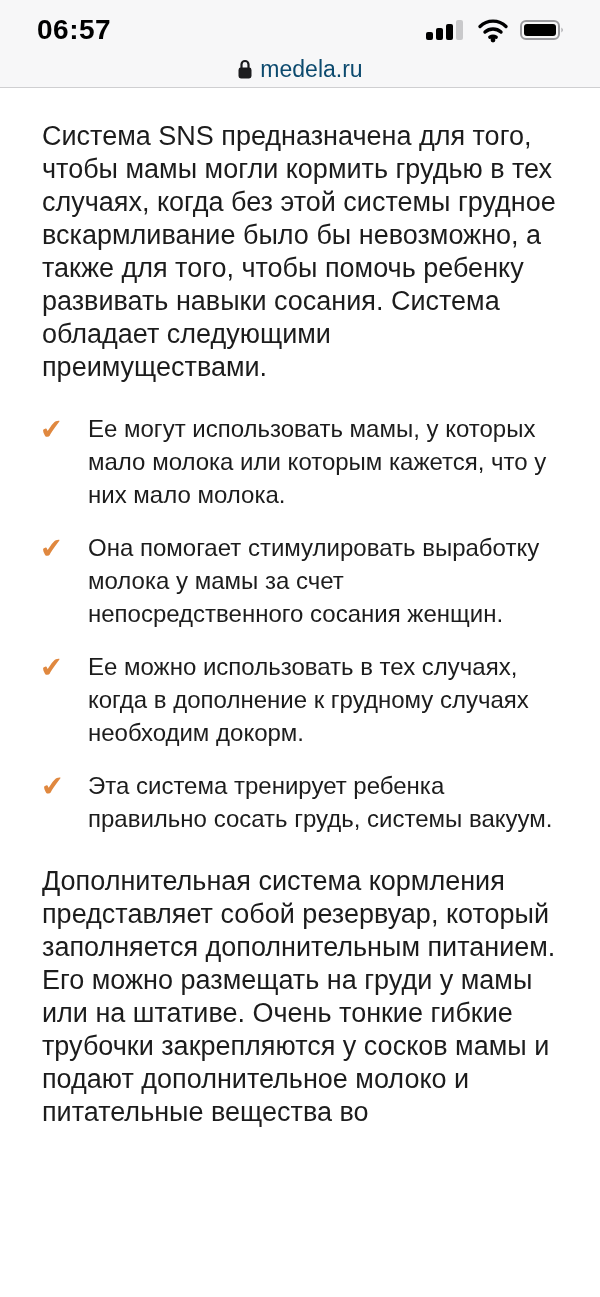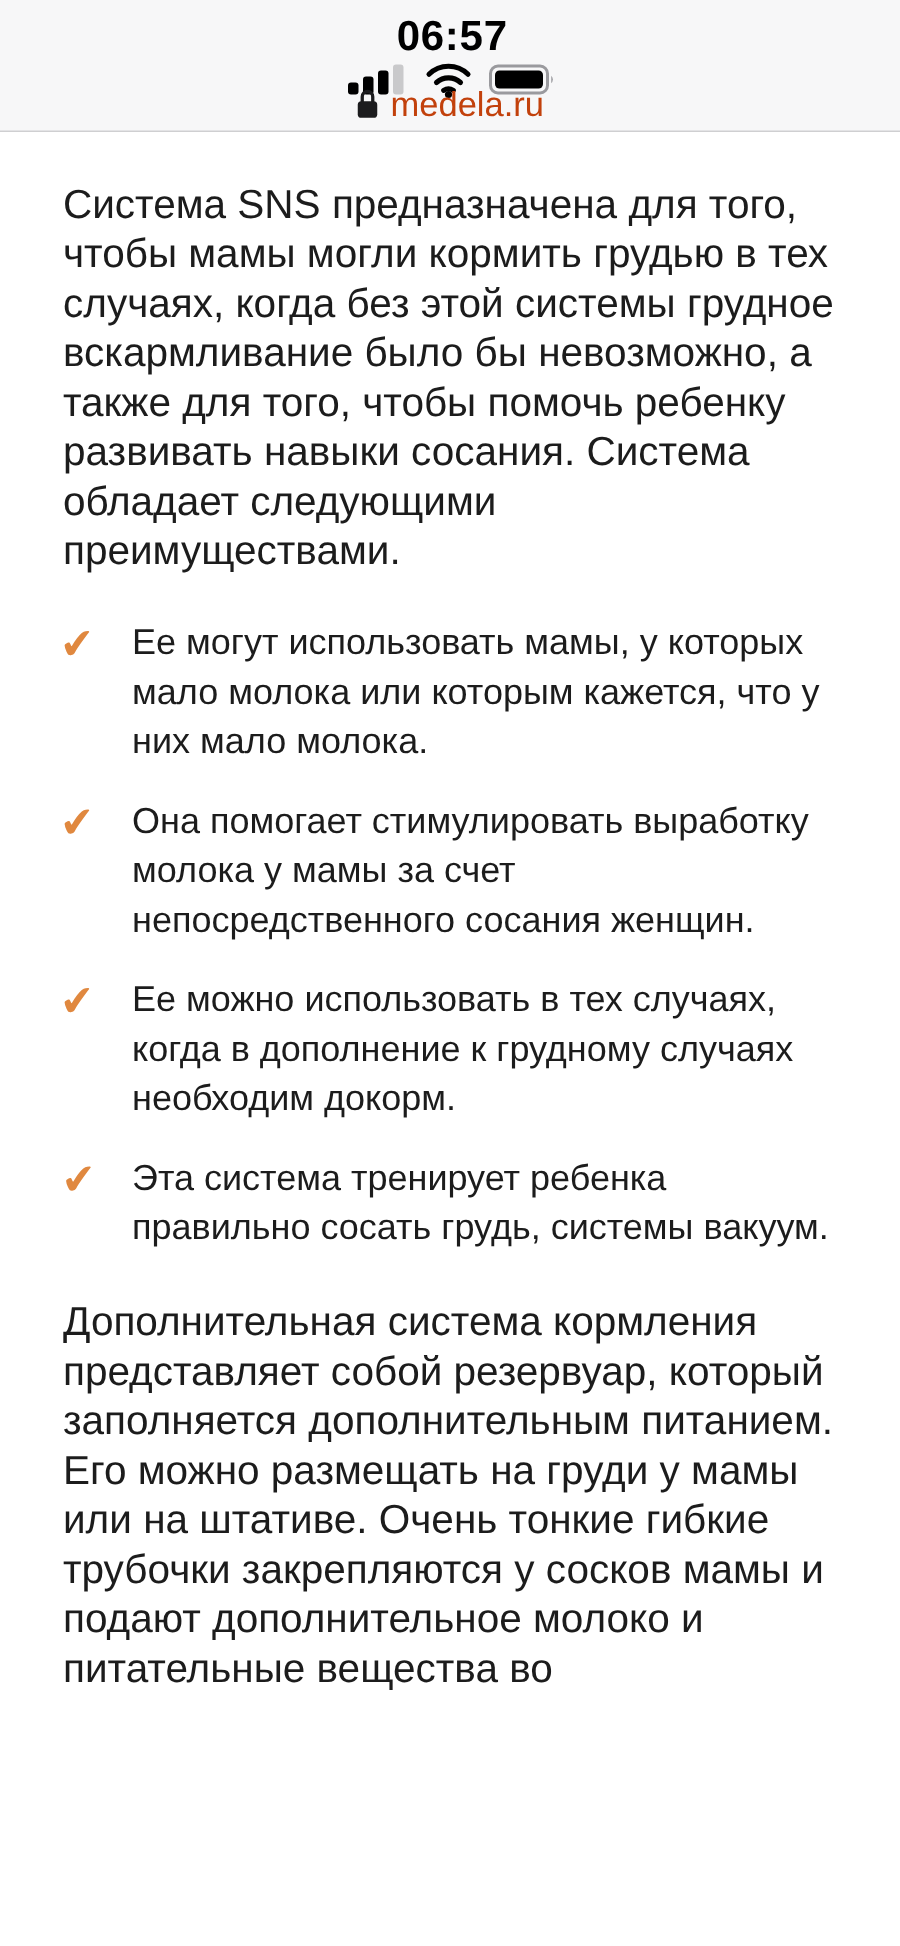--- a/index.html
+++ b/index.html
@@ -15,29 +15,28 @@
   
   .chrome {
     background:#f7f7f8;
     border-bottom:1px solid #cfcfd1;
     height:88px;
   }
   .status-row {
     height:52px;
     display:flex; align-items:center; justify-content:space-between;
     padding:8px 34px 0 37px;
-    flex-direction:column;
   }
   .time { font-size:28px; font-weight:600; color:#000; letter-spacing:.5px; }
   .status-icons { display:flex; align-items:center; gap:10px; }
   .url-row {
     height:34px;
     display:flex; align-items:center; justify-content:center; gap:7px;
   }
-  .url-text { font-size:23px; color:#c2410c; }
+  .url-text { font-size:23px; color:#0c4a6e; }
   
   .content { padding:2px 42px 0 42px; }
   p, .quote { font-size:27px; line-height:33px; }
   .quote { font-weight:700; color:#111; }
   .intro { margin-top:30px; }
   .benefits { margin-top:28px; list-style:none; }
   .benefit {
     display:flex;
     margin-bottom:20px;
   }

